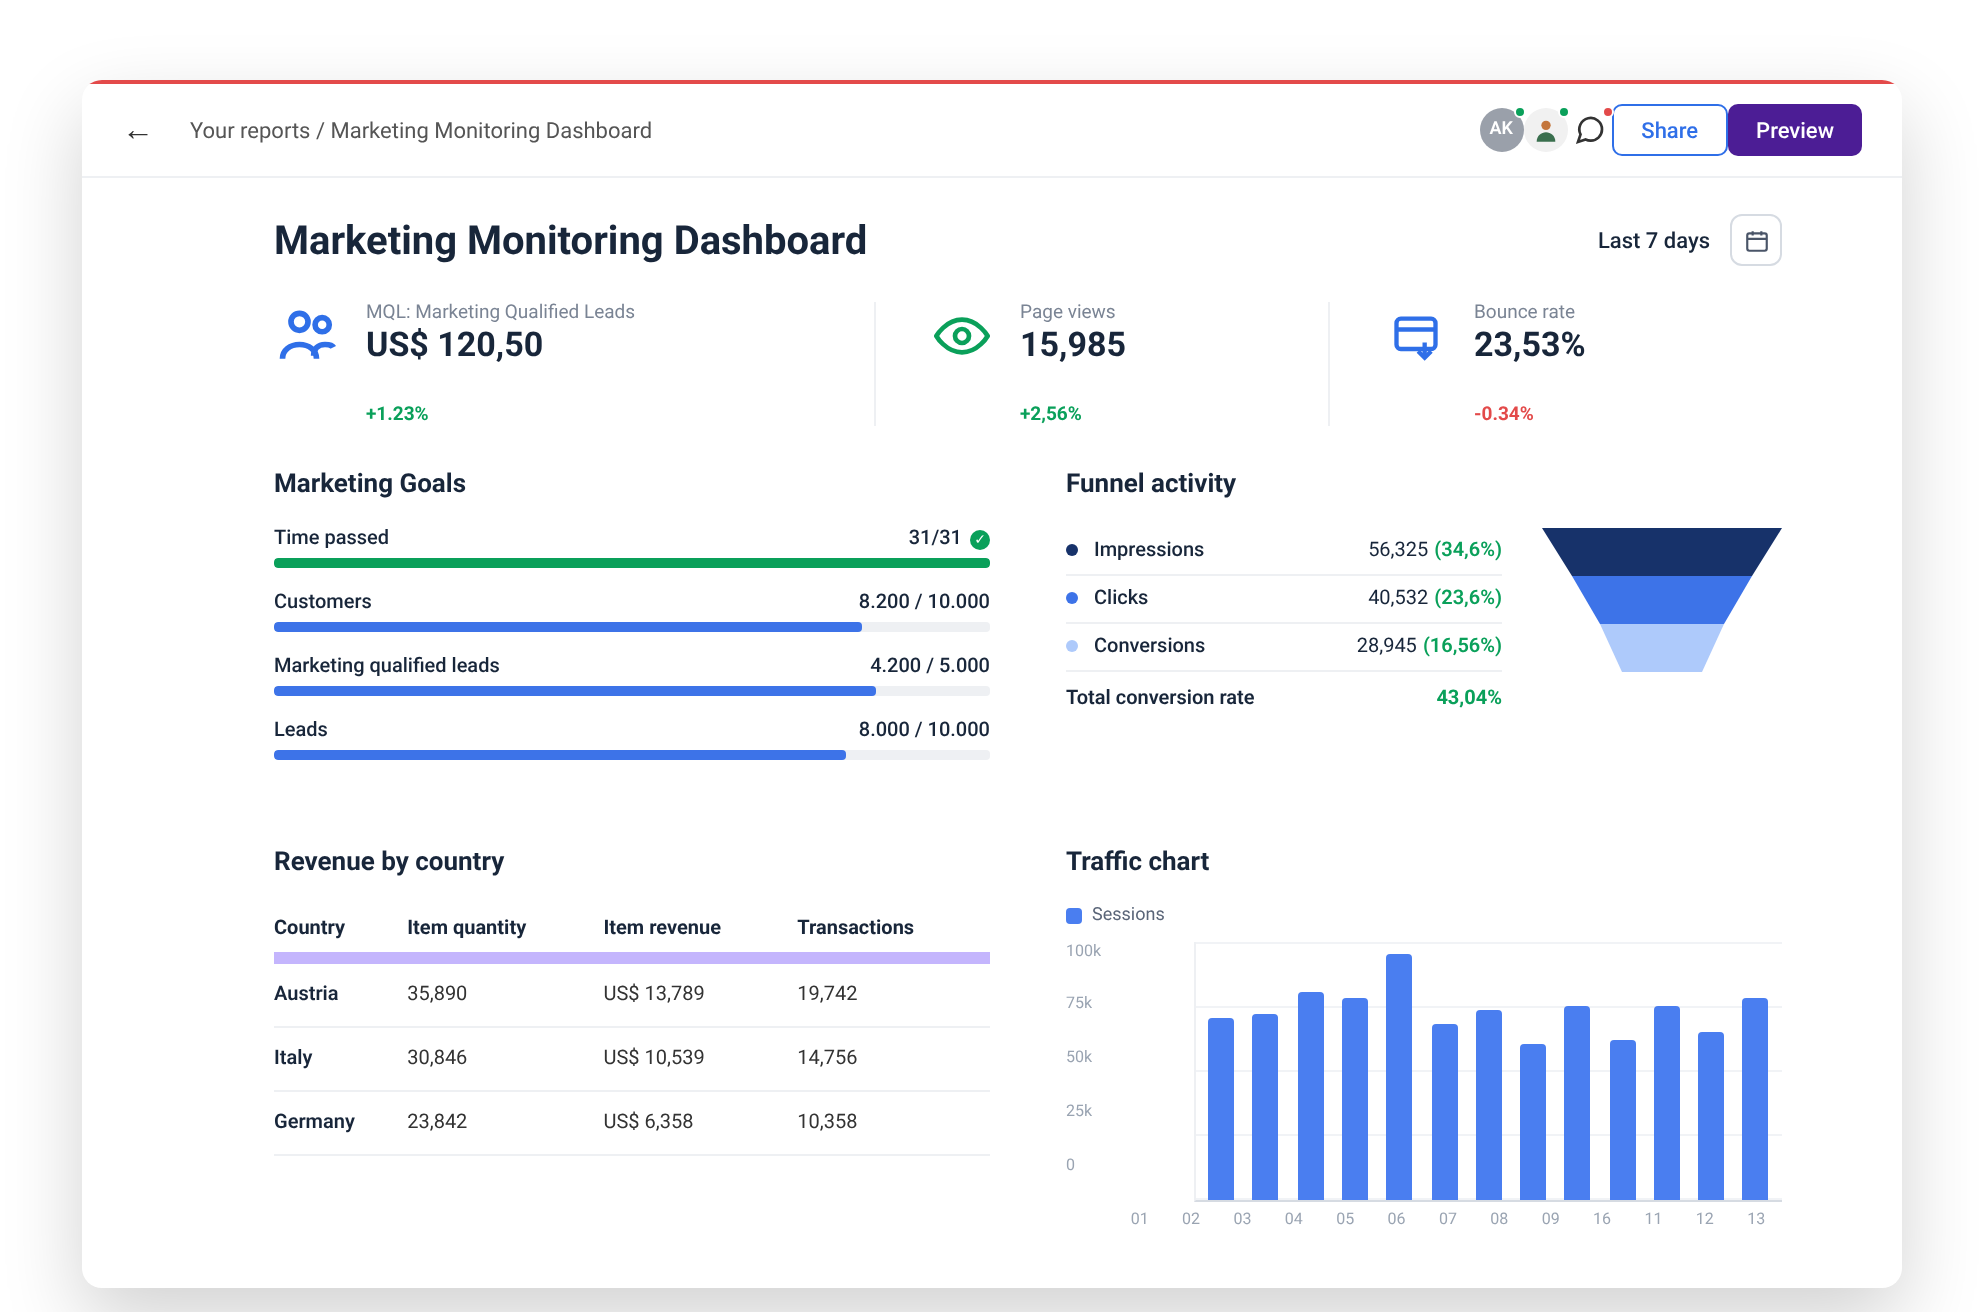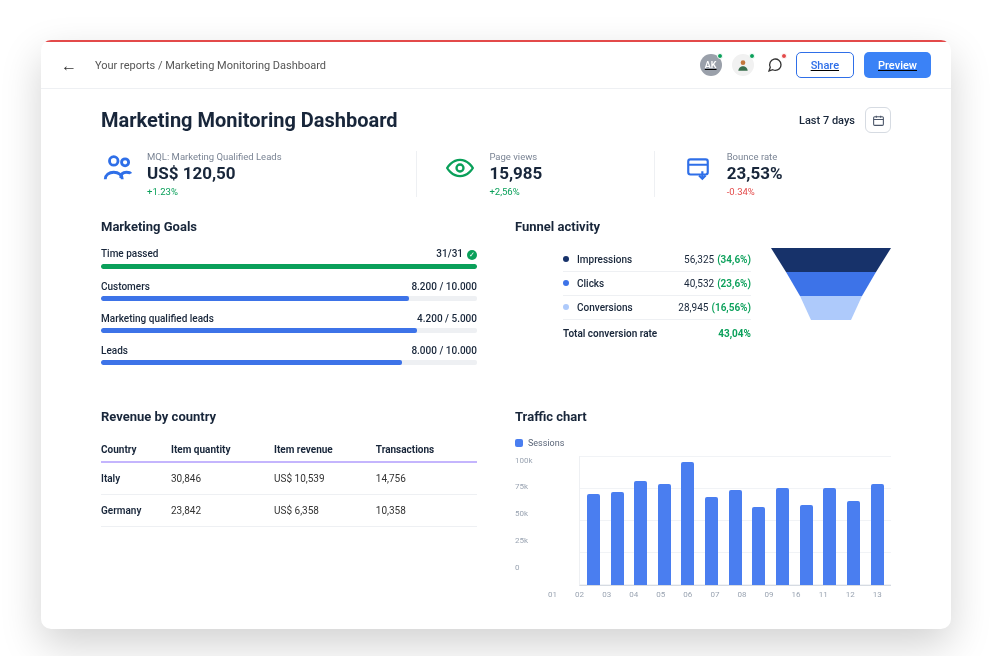--- a/index.html
+++ b/index.html
@@ -26,74 +26,74 @@
     width:100%;
   }
   .topbar {
     display:flex; align-items:center; justify-content:space-between;
     padding: 10px 20px;
     border-bottom:1px solid #eef0f3;
   }
   .tb-left{display:flex;align-items:center;gap:18px;}
   .back-arrow{font-size:16px;color:#333;cursor:pointer;}
   .breadcrumb{font-size:11px;color:#555;}
-  .tb-right{display:flex;align-items:center;gap:10px;text-decoration:underline;}
+  .tb-right{display:flex;align-items:center;}
   .avatar{width:22px;height:22px;border-radius:50%;display:flex;align-items:center;justify-content:center;font-size:9px;font-weight:600;color:#fff;position:relative;}
   .avatar .dot{position:absolute;top:-1px;right:-1px;width:6px;height:6px;border-radius:50%;border:1.5px solid #fff;}
   .av1{background:#9aa0aa;}
   .av2{background:#f1f1f1;}
   .chaticon{width:22px;height:22px;display:flex;align-items:center;justify-content:center;position:relative;}
   .chaticon svg{width:16px;height:16px;}
   .chaticon .dot{position:absolute;top:-1px;right:-1px;width:6px;height:6px;border-radius:50%;background:#e34a4a;border:1.5px solid #fff;}
   .btn{height:26px;padding:0 14px;border-radius:5px;font-size:11px;font-weight:500;display:flex;align-items:center;cursor:pointer;}
   .btn-outline{border:1px solid #2f6fe8;color:#2f6fe8;background:#fff;}
-  .btn-primary{background:#3b82f6;color:#fff;border:none;}
-
-  .content{padding: 18px 60px 30px 60px;}
+  .btn-primary{background:#4c1d95;color:#fff;border:none;}
+
+  .content{padding: 18px 60px 30px 96px;}
   .titlebar{display:flex;justify-content:space-between;align-items:center;margin-bottom:18px;}
   .title{font-size:20px;font-weight:700;color:#18263a;}
   .range{display:flex;align-items:center;gap:10px;font-size:11px;color:#18263a;font-weight:500;}
   .range .cal{width:26px;height:26px;border:1px solid #d6dbe2;border-radius:6px;display:flex;align-items:center;justify-content:center;cursor:pointer;}
   .range .cal svg{width:13px;height:13px;stroke:#4a5568;}
 
   .kpis{display:flex;gap:0;margin-bottom:22px;}
   .kpi{display:flex;gap:12px;align-items:flex-start;}
   .kpi .kicon{width:34px;height:34px;display:flex;align-items:center;justify-content:center;flex-shrink:0;}
   .klabel{font-size:9.5px;color:#7a8494;margin-bottom:2px;}
   .kvalue{font-size:17px;font-weight:700;color:#18263a;line-height:1.15;}
-  .kdelta{font-size:9.5px;font-weight:400;margin-top:2px;}
+  .kdelta{font-size:9.5px;font-weight:700;margin-top:18px;}
   .dp{color:#0aa05a;}
   .dn{color:#e34a4a;}
   .kpi-main{flex:1.5;}
   .kpi-side{flex:1;padding-left:26px;border-left:1px solid #eef0f3;}
   .kpi-side:first-of-type{border-left:none;}
 
   .grid{display:grid;grid-template-columns:1fr 1fr;gap:32px 38px;}
   .card-title{font-size:13px;font-weight:700;color:#18263a;margin-bottom:14px;}
 
   .goal{margin-bottom:12px;}
   .goal .grow{display:flex;justify-content:space-between;font-size:10px;color:#18263a;font-weight:500;margin-bottom:4px;gap:35px;}
   .goal .bar{height:5px;background:#eef0f3;border-radius:2px;overflow:hidden;position:relative;}
   .goal .bar .fill{height:100%;border-radius:2px;}
   .goal .ck{width:10px;height:10px;border-radius:50%;background:#0aa05a;color:#fff;display:inline-flex;align-items:center;justify-content:center;font-size:7px;margin-left:4px;}
 
   .funnel-wrap{display:flex;gap:20px;}
-  .flegend{flex:1;margin-left:48px;}
+  .flegend{flex:1;}
   .fline{display:flex;align-items:center;padding:6px 0;border-bottom:1px solid #eef0f3;font-size:10px;}
   .fline .bullet{width:6px;height:6px;border-radius:50%;margin-right:8px;}
   .fline .fname{flex:1;color:#18263a;font-weight:500;}
   .fline .fval{color:#18263a;}
   .fline .fpct{color:#0aa05a;font-weight:600;margin-left:3px;}
   .ftotal{display:flex;justify-content:space-between;padding-top:8px;font-size:10px;}
   .ftotal .fname{font-weight:600;color:#18263a;}
   .ftotal .fpct{color:#0aa05a;font-weight:700;}
   .fgraph{width:120px;display:flex;flex-direction:column;align-items:center;gap:0;}
 
   .tbl{width:100%;font-size:10px;border-collapse:collapse;}
-  .tbl th{text-align:left;color:#18263a;font-weight:700;padding:6px 0;border-bottom:2px solid #c4b5fd;}
+  .tbl th{text-align:left;color:#18263a;font-weight:700;padding:6px 0;border-bottom:6px solid #c4b5fd;}
   .tbl td{padding:10px 0;border-bottom:1px solid #eef0f3;color:#333;}
   .tbl td:first-child{font-weight:600;color:#18263a;}
 
   .chart-legend{font-size:9px;color:#5a6578;display:flex;align-items:center;gap:5px;margin-bottom:8px;}
   .chart-legend .sq{width:8px;height:8px;border-radius:2px;background:#4a7ef0;}
   .chart{position:relative;height:130px;display:flex;gap:40px;}
   .yaxis{display:flex;flex-direction:column;justify-content:space-between;font-size:8px;color:#9aa4b2;padding-right:6px;padding-bottom:14px;}
   .plot{flex:1;position:relative;border-left:1px solid #eef0f3;border-bottom:1px solid #d6dbe2;}
   .gridlines{position:absolute;inset:0;display:flex;flex-direction:column;justify-content:space-between;}
   .gridlines div{height:1px;background:#f1f3f6;}
@@ -291,20 +291,26 @@
         <table class="tbl">
           <thead>
               <tr id="rev-head">
                 <th>Country</th>
                 <th>Item quantity</th>
                 <th>Item revenue</th>
                 <th>Transactions</th>
               </tr>
             </thead>
           <tbody id="rev-body">
+              <tr>
+                <td>Austria</td>
+                <td>35,890</td>
+                <td>US$ 13,789</td>
+                <td>19,742</td>
+              </tr>
               <tr>
                 <td>Italy</td>
                 <td>30,846</td>
                 <td>US$ 10,539</td>
                 <td>14,756</td>
               </tr>
               <tr>
                 <td>Germany</td>
                 <td>23,842</td>
                 <td>US$ 6,358</td>

